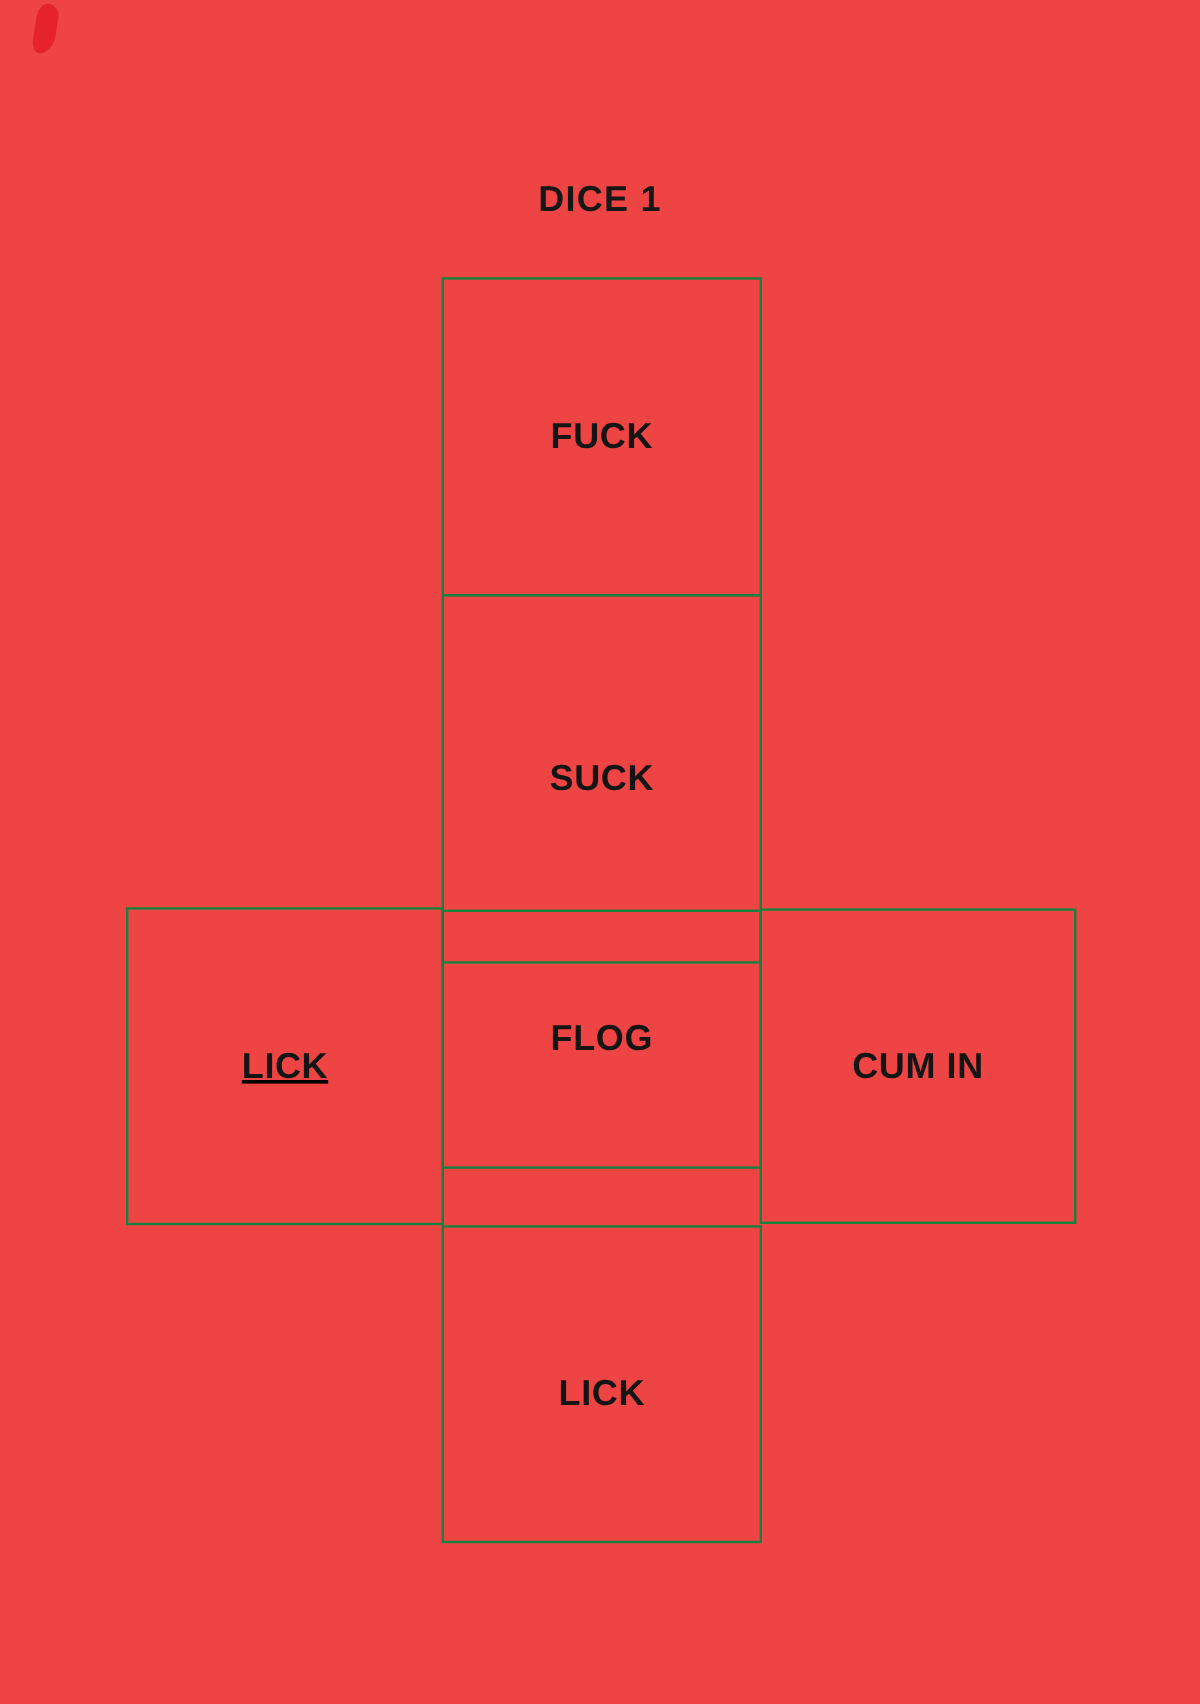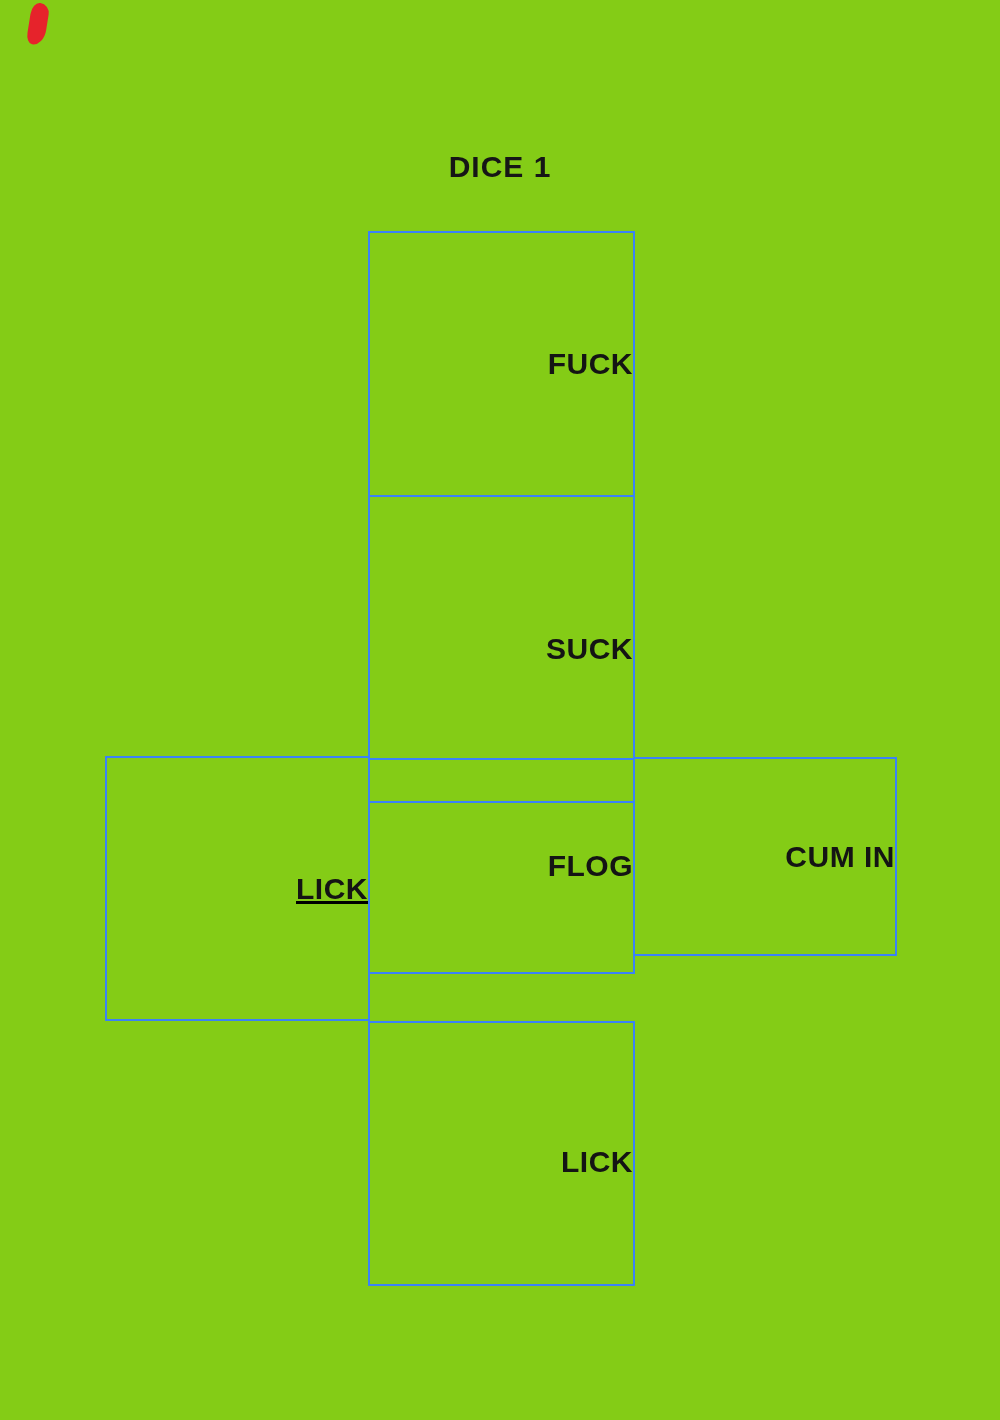--- a/index.html
+++ b/index.html
@@ -10,21 +10,21 @@
     width: 1000px;
     height: 1420px;
     background: #ffffff;
     font-family: "Liberation Sans", "DejaVu Sans", sans-serif;
     position: relative;
     overflow: hidden;
   }
   .page {
     position: absolute;
     inset: 0;
-    background: #84cc16;
+    background: #ef4444;
   }
   
   .red-mark {
     position: absolute;
     left: 29px;
     top: 3px;
     width: 18px;
     height: 42px;
     background: #e6232b;
     border-radius: 9px 11px 13px 7px / 14px 11px 18px 12px;
@@ -42,42 +42,42 @@
     font-weight: bold;
     letter-spacing: 1px;
     color: #161616;
   }
   .net {
     position: absolute;
     inset: 0;
   }
   .face {
     position: absolute;
-    border: 2px solid #3b82f6;
+    border: 2px solid #15803d;
     box-sizing: border-box;
     background: transparent;
     display: flex;
     align-items: center;
-    justify-content: flex-end;
+    justify-content: center;
   }
   .face span {
     font-size: 30px;
     font-weight: bold;
     letter-spacing: 0.5px;
     color: #141414;
     white-space: nowrap;
   }
   
   .face-fuck  { left: 368px; top: 231px;  width: 267px; height: 266px; }
   .face-suck  { left: 368px; top: 495px;  width: 267px; height: 308px; }
   .face-flog  { left: 368px; top: 758px;  width: 267px; height: 216px; }
   .face-slap  { left: 368px; top: 1021px; width: 267px; height: 265px; }
   
   .face-lick  { left: 105px; top: 756px;  width: 265px; height: 265px; text-decoration: underline; }
-  .face-cumin { left: 633px; top: 757px;  width: 264px; height: 199px; }
+  .face-cumin { left: 633px; top: 757px;  width: 264px; height: 263px; }
   
   .face-slap span { position: relative; top: 8px; }
 </style>
 </head>
 <body>
 
 <div class="page">
 
   <div class="red-mark"></div>
 

